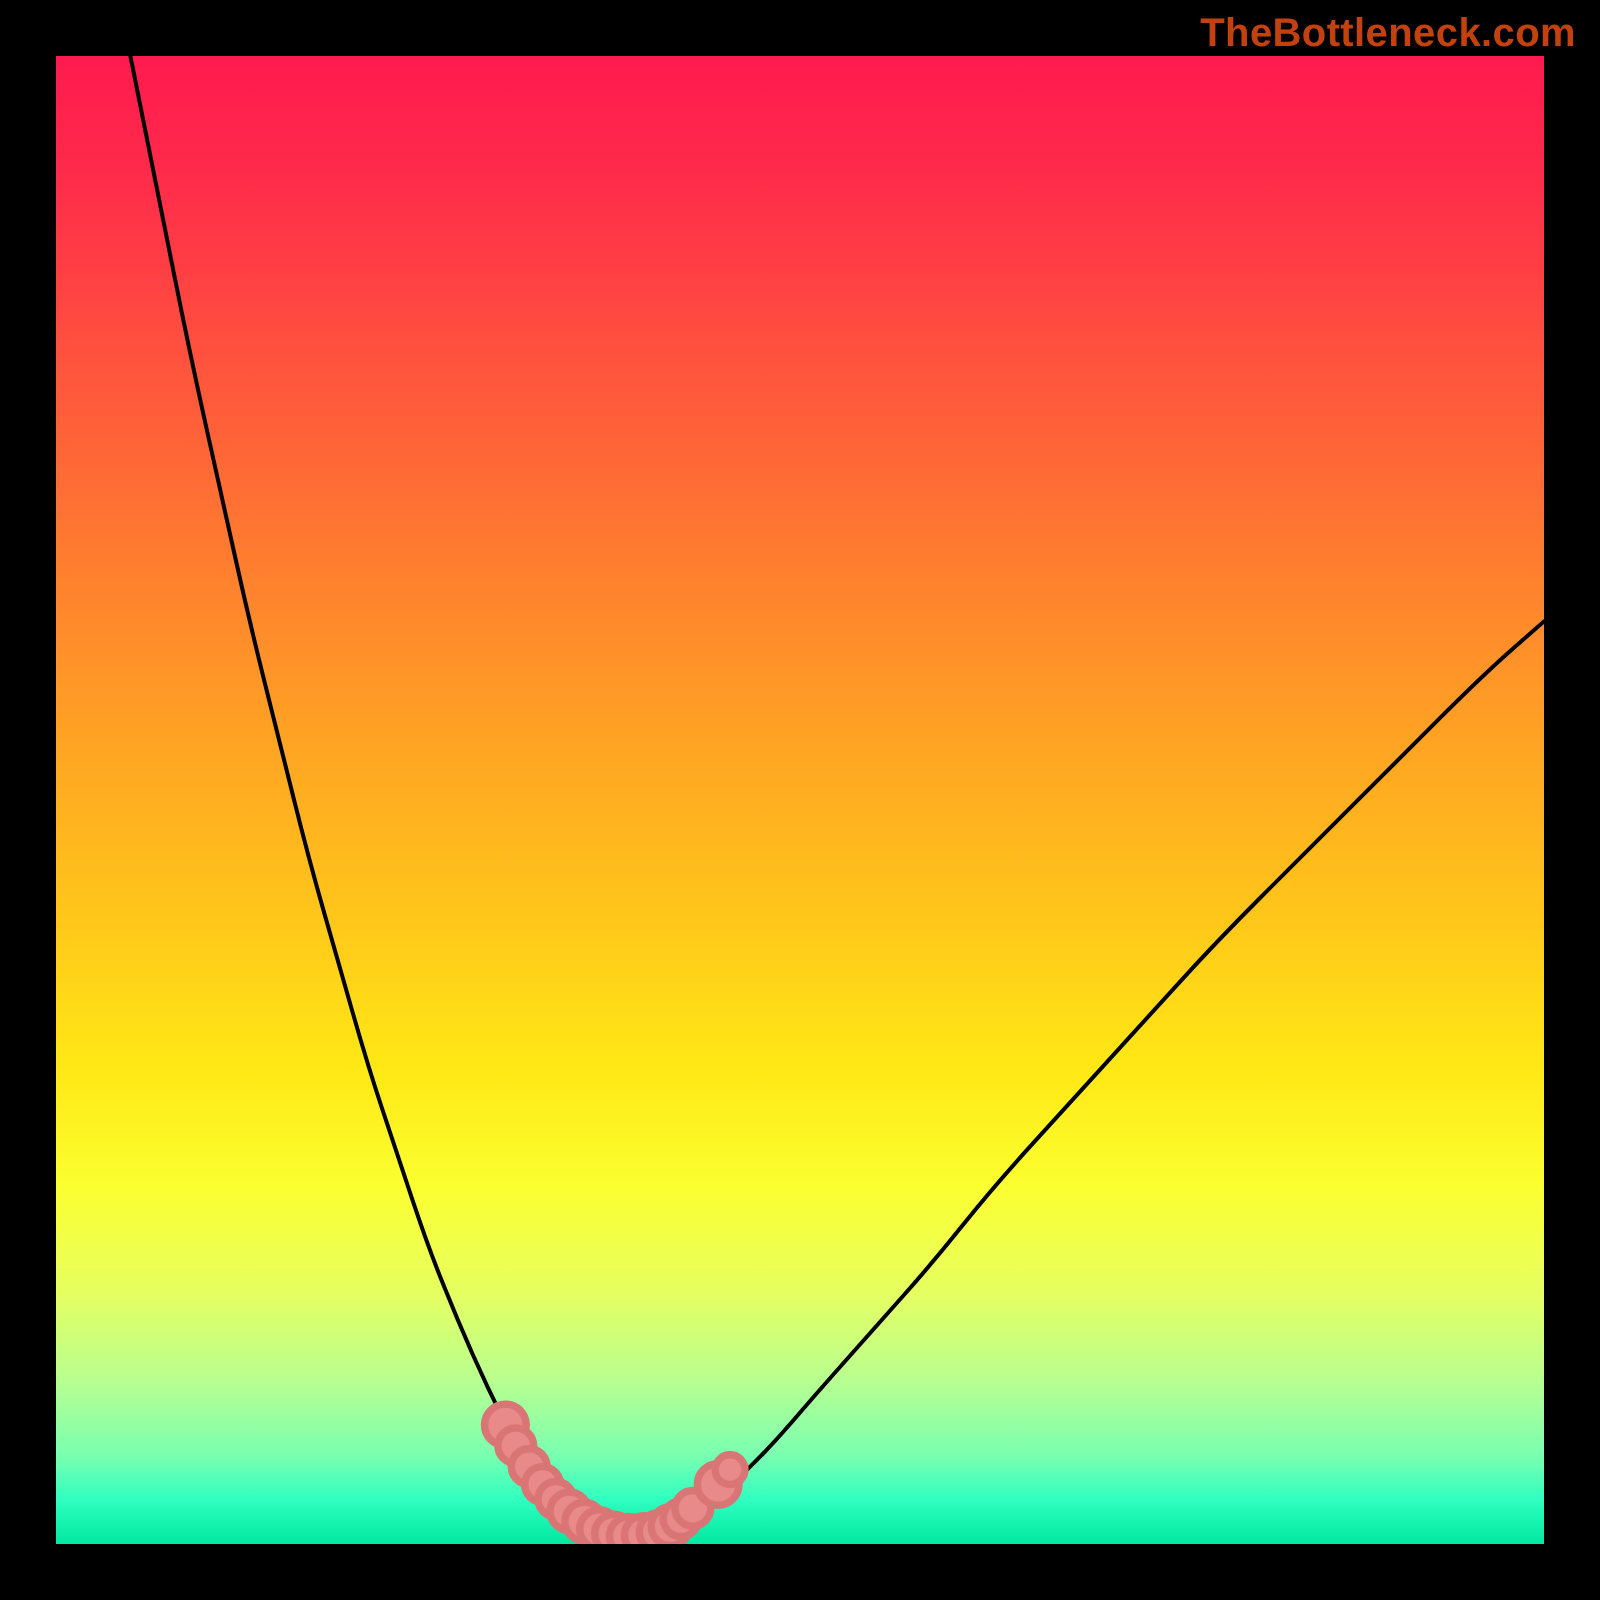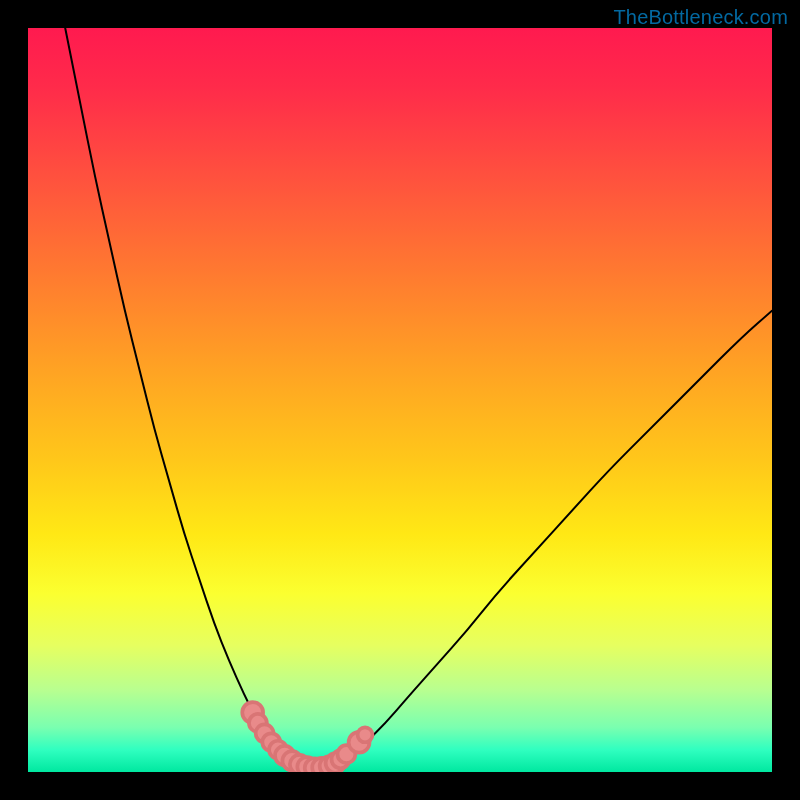--- a/index.html
+++ b/index.html
@@ -47,23 +47,23 @@
       #b8ff90 89%,
       #7affb0 94%,
       #30ffc0 97%,
       #00e8a0 100%
     );
   }
   .watermark {
     position: absolute;
     top: 6px;
     right: 12px;
-    color: #0369a1;
+    color: #c2410c;
     font-size: 20px;
-    font-weight: 400;
+    font-weight: 700;
     letter-spacing: 0.2px;
     user-select: none;
   }
   svg.curves {
     position: absolute;
     left: 0;
     top: 0;
     width: 100%;
     height: 100%;
   }

